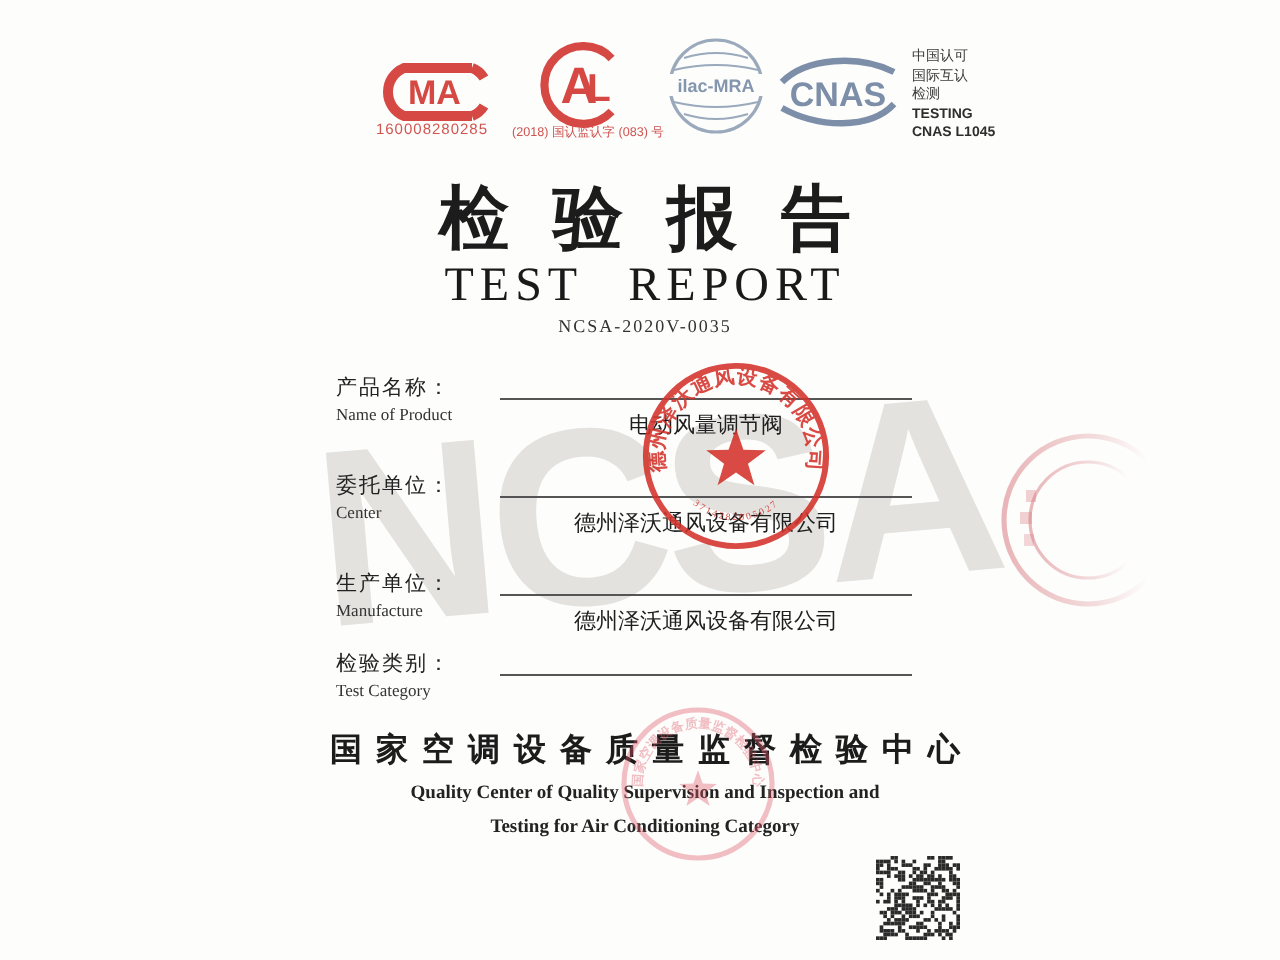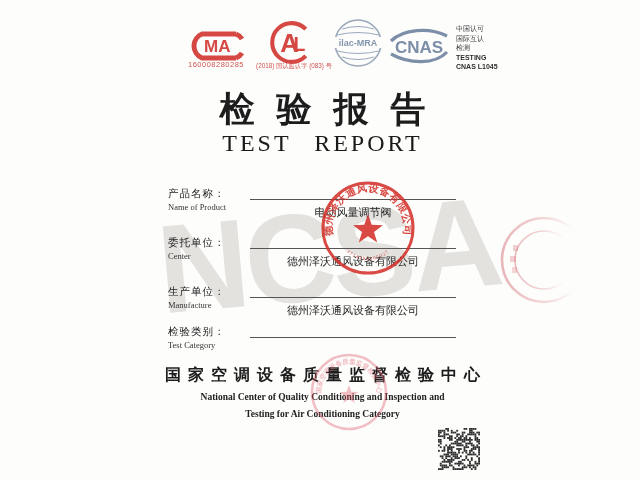--- a/index.html
+++ b/index.html
@@ -121,20 +121,21 @@
   <div class="accred">
     <div>中国认可</div>
     <div>国际互认</div>
     <div>检测</div>
     <div class="b">TESTING</div>
     <div class="b">CNAS L1045</div>
   </div>
 
   <div class="cline title-en">TEST REPORT</div>
   <div class="cline title-cn">检验报告</div>
+  <div class="cline report-no">NCSA-2020V-0035</div>
 
   <div class="field-row row-0">
     <span class="f-cn">产品名称：</span>
     <span class="f-en">Name of Product</span>
     <span class="f-val">电动风量调节阀</span>
     <span class="f-line"></span>
   </div>
   <div class="field-row row-1">
     <span class="f-cn">委托单位：</span>
     <span class="f-en">Center</span>
@@ -188,21 +189,21 @@
       <path id="arcC" d="M 14.7 48 A 28 28 0 1 1 69.3 48" fill="none"></path>
     </defs>
     <circle cx="42" cy="42" r="37" fill="none" stroke="#dd5a68" stroke-width="2.6"></circle>
     <polygon points="50,36 53.8,46.8 65.2,47.1 56.1,54 59.4,64.9 50,58.4 40.6,64.9 43.9,54 34.8,47.1 46.2,46.8" transform="translate(42,45) scale(0.62) translate(-50,-52)" fill="#dd5a68"></polygon>
     <text font-size="6.5" fill="#dd5a68" font-weight="bold">
       <textPath href="#arcC" startOffset="50%" text-anchor="middle">国家空调设备质量监督检验中心</textPath>
     </text>
   </svg>
 
   <div class="cline org-cn">国家空调设备质量监督检验中心</div>
-  <div class="cline org-en1">National Center of Quality Conditioning and Inspection and</div>
+  <div class="cline org-en1">Quality Center of Quality Supervision and Inspection and</div>
   <div class="cline org-en2">Testing for Air Conditioning Category</div>
 
   <svg class="qr" viewBox="0 0 23 23">
     <rect x="0" y="0" width="23" height="23" fill="#fdfdfc"></rect>
     <g>
         <rect x="4" y="0" width="1" height="1" fill="#2a2a2a"></rect>
         <rect x="5" y="0" width="1" height="1" fill="#2a2a2a"></rect>
         <rect x="14" y="0" width="1" height="1" fill="#2a2a2a"></rect>
         <rect x="15" y="0" width="1" height="1" fill="#2a2a2a"></rect>
         <rect x="17" y="0" width="1" height="1" fill="#2a2a2a"></rect>

